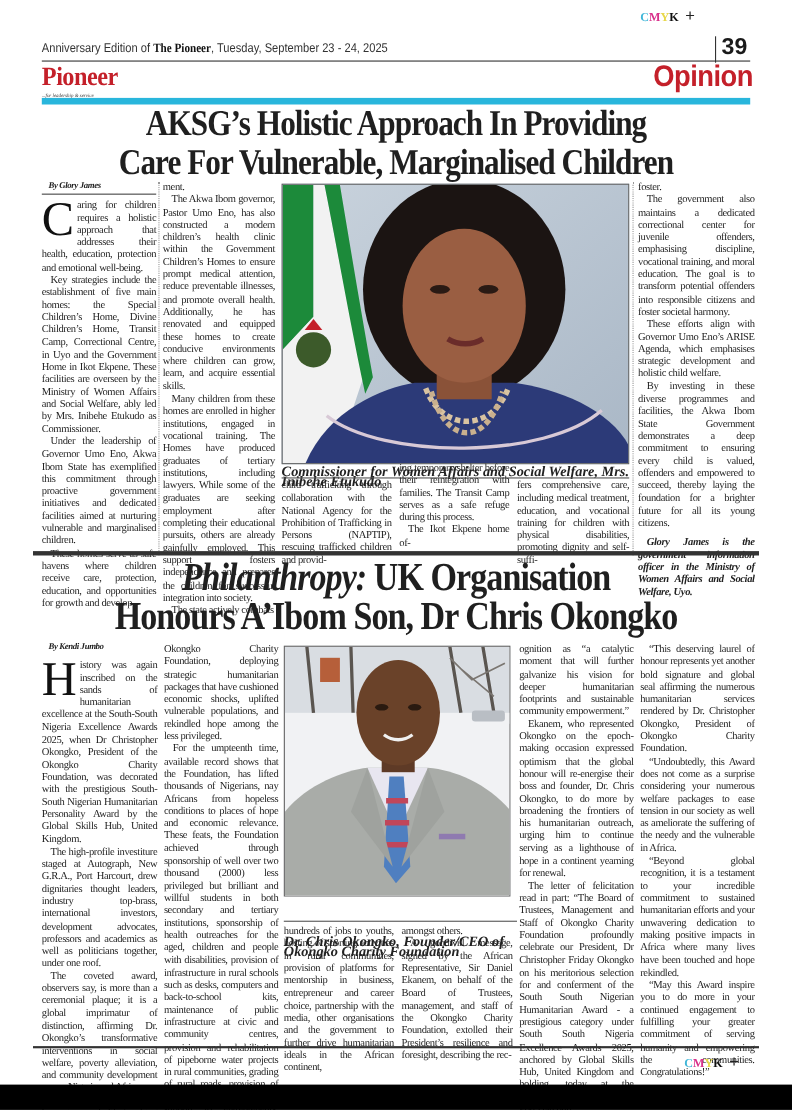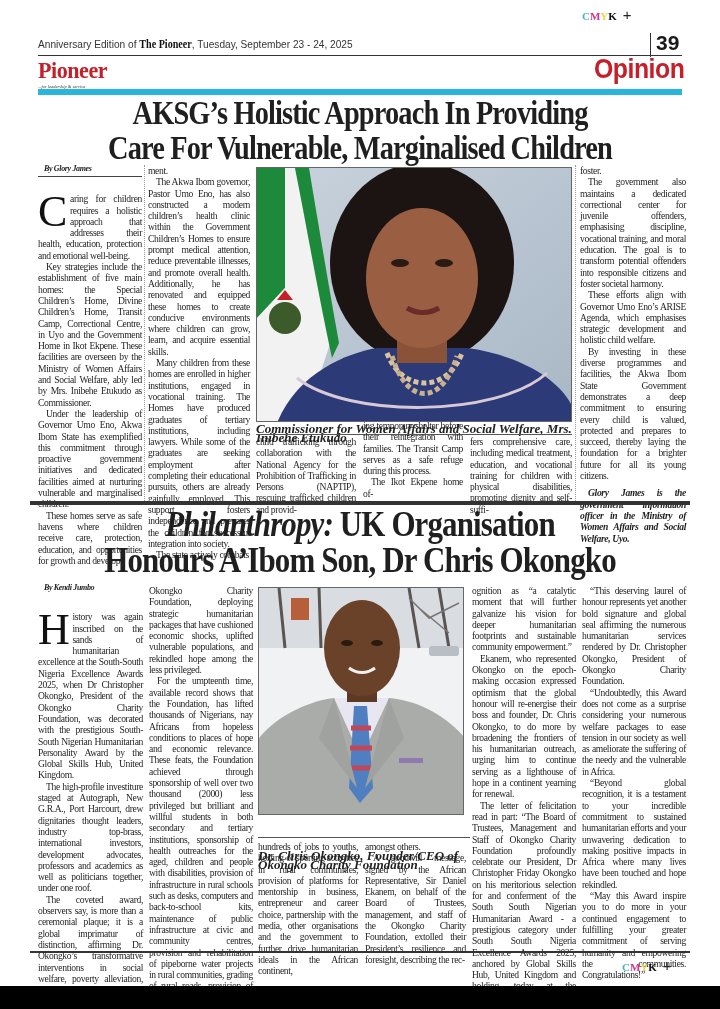--- a/index.html
+++ b/index.html
@@ -32,21 +32,21 @@
   .hl1 { left: 30px; width: 660px; top: 97px; font-size: 33px; transform: scaleX(0.86); transform-origin: center; }
   .hl1 div { height: 35px; }
   .hl2 { left: 30px; width: 660px; top: 506px; font-size: 36px; transform: scaleX(0.86); transform-origin: center; }
   .hl2 div { height: 36px; }
   .hl2 i { font-weight: bold; font-style: italic; }
 
   
   .col { font-size: 9.6px; line-height: 11.3px; text-align: justify; color: #1f1f1f; letter-spacing: -0.35px; }
   .col p { text-indent: 8px; }
   .col p.noind { text-indent: 0; }
-  .byline { font-size: 8px; font-style: italic; font-weight: bold; color: #222; border-bottom: 1px solid #444; padding-bottom: 2px; margin-bottom: 16px; padding-left: 6px; }
+  .byline { font-size: 8px; font-style: italic; font-weight: bold; color: #222; border-bottom: 1px solid #444; padding-bottom: 2px; margin-bottom: 4px; padding-left: 6px; }
   .dropcap { float: left; font-size: 44px; line-height: 34px; margin: 2px 3px 0 0; font-weight: normal; color: #111; }
   .bio { font-style: italic; font-weight: bold; margin-top: 6px; }
 
   .rule-thick { height: 4px; background: #333; }
   .rule-thin { height: 1px; background: #555; }
   .vrule { width: 0; border-left: 1px dotted #9a9a9a; }
 
   
   .photo { overflow: hidden; border: 1px solid #666; }
   .caption { font-size: 13px; font-style: italic; font-weight: bold; color: #222; line-height: 9px; }
@@ -135,21 +135,21 @@
 </div>
 <div class="abs col" style="left:470px; top:436px; width:102px;">
   <p class="noind">fers comprehensive care, including medical treatment, education, and vocational training for children with physical disabilities, promoting dignity and self-suffi-</p>
 </div>
 
 <div class="abs vrule" style="left:575px; top:165px; height:340px;"></div>
 <div class="abs col" style="left:580px; top:165px; width:106px;">
   <p class="noind">foster.</p>
   <p>The government also maintains a dedicated correctional center for juvenile offenders, emphasising discipline, vocational training, and moral education. The goal is to transform potential offenders into responsible citizens and foster societal harmony.</p>
   <p>These efforts align with Governor Umo Eno’s ARISE Agenda, which emphasises strategic development and holistic child welfare.</p>
-  <p>By investing in these diverse programmes and facilities, the Akwa Ibom State Government demonstrates a deep commitment to ensuring every child is valued, protected and prepares to succeed, thereby laying the foundation for a brighter future for all its young citizens.</p>
+  <p>By investing in these diverse programmes and facilities, the Akwa Ibom State Government demonstrates a deep commitment to ensuring every child is valued, offenders and empowered to succeed, thereby laying the foundation for a brighter future for all its young citizens.</p>
   <p class="bio">Glory James is the government information officer in the Ministry of Women Affairs and Social Welfare, Uyo.</p>
 </div>
 
 <div class="abs rule-thick" style="left:30px; top:501px; width:660px;"></div>
 
 <div class="abs hl hl2">
   <div><i>Philanthropy:</i><span> UK Organisation</span></div>
   <div>Honours A’Ibom Son, Dr Chris Okongko</div>
 </div>
 

